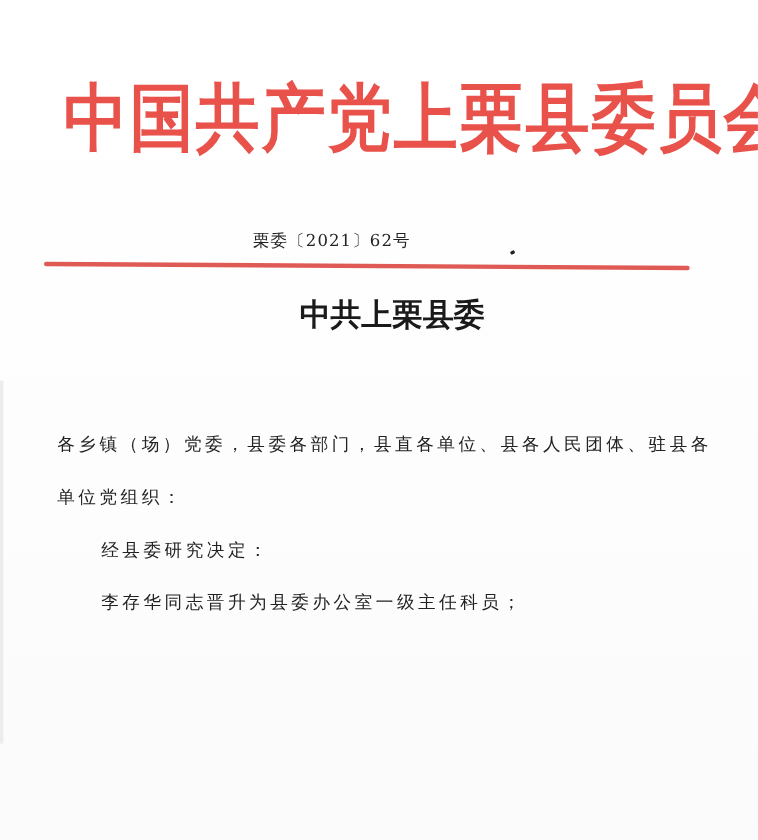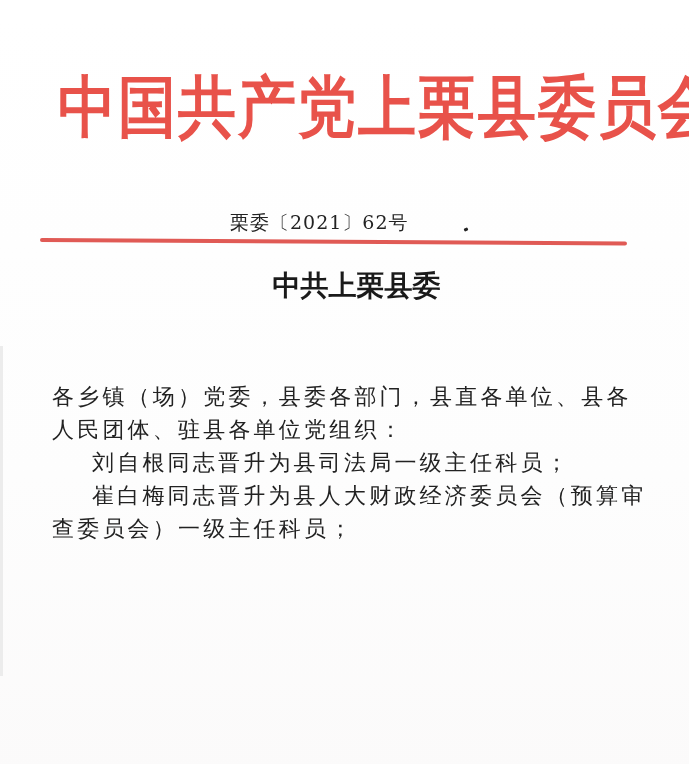--- a/index.html
+++ b/index.html
@@ -44,21 +44,21 @@
       transform: scaleY(1.15);
       transform-origin: top center;
       white-space: nowrap;
     }
     .doc-number {
       position: absolute;
       left: 230px;
       top: 194px;
       width: 240px;
       font-family: "DejaVu Serif", "Liberation Serif", serif;
-      font-size: 19px;
+      font-size: 15px;
       color: #222;
       letter-spacing: 1px;
       white-space: nowrap;
     }
     .speck {
       position: absolute;
       left: 464px;
       top: 212px;
       width: 4px;
       height: 3px;
@@ -90,22 +90,22 @@
       line-height: 40px;
     }
     .doc-title .line1 { display: block; padding-left: 24px; }
     .doc-title .line2 { display: block; padding-left: 4px; letter-spacing: 0.5px; }
     .body-text {
       position: absolute;
       left: 52px;
       top: 364px;
       width: 600px;
       font-family: "DejaVu Sans", "Liberation Sans", sans-serif;
-      font-size: 22px;
-      line-height: 33px;
+      font-size: 16px;
+      line-height: 48px;
       color: #222;
       letter-spacing: 3.2px;
     }
     .para {
       margin: 0;
       padding: 0;
     }
     .indent {
       text-indent: 40px;
     }
@@ -122,16 +122,16 @@
   <div class="speck"></div>
 
   <div class="red-rule"></div>
 
   <div class="doc-title">
     <span class="line1">中共上栗县委</span>
   </div>
 
   <div class="body-text">
     <p class="para">各乡镇（场）党委，县委各部门，县直各单位、县各人民团体、驻县各单位党组织：</p>
-    <p class="para indent">刘自根同志晋升为县司法局一级主任科员；</p>
-    <p class="para indent">崔白梅同志晋升为县人大财政经济委员会（预算审查委员会）一级主任科员；</p>
+    <p class="para indent">经县委研究决定：</p>
+    <p class="para indent">李存华同志晋升为县委办公室一级主任科员；</p>
   </div>
 </div>
 
 </body></html>

